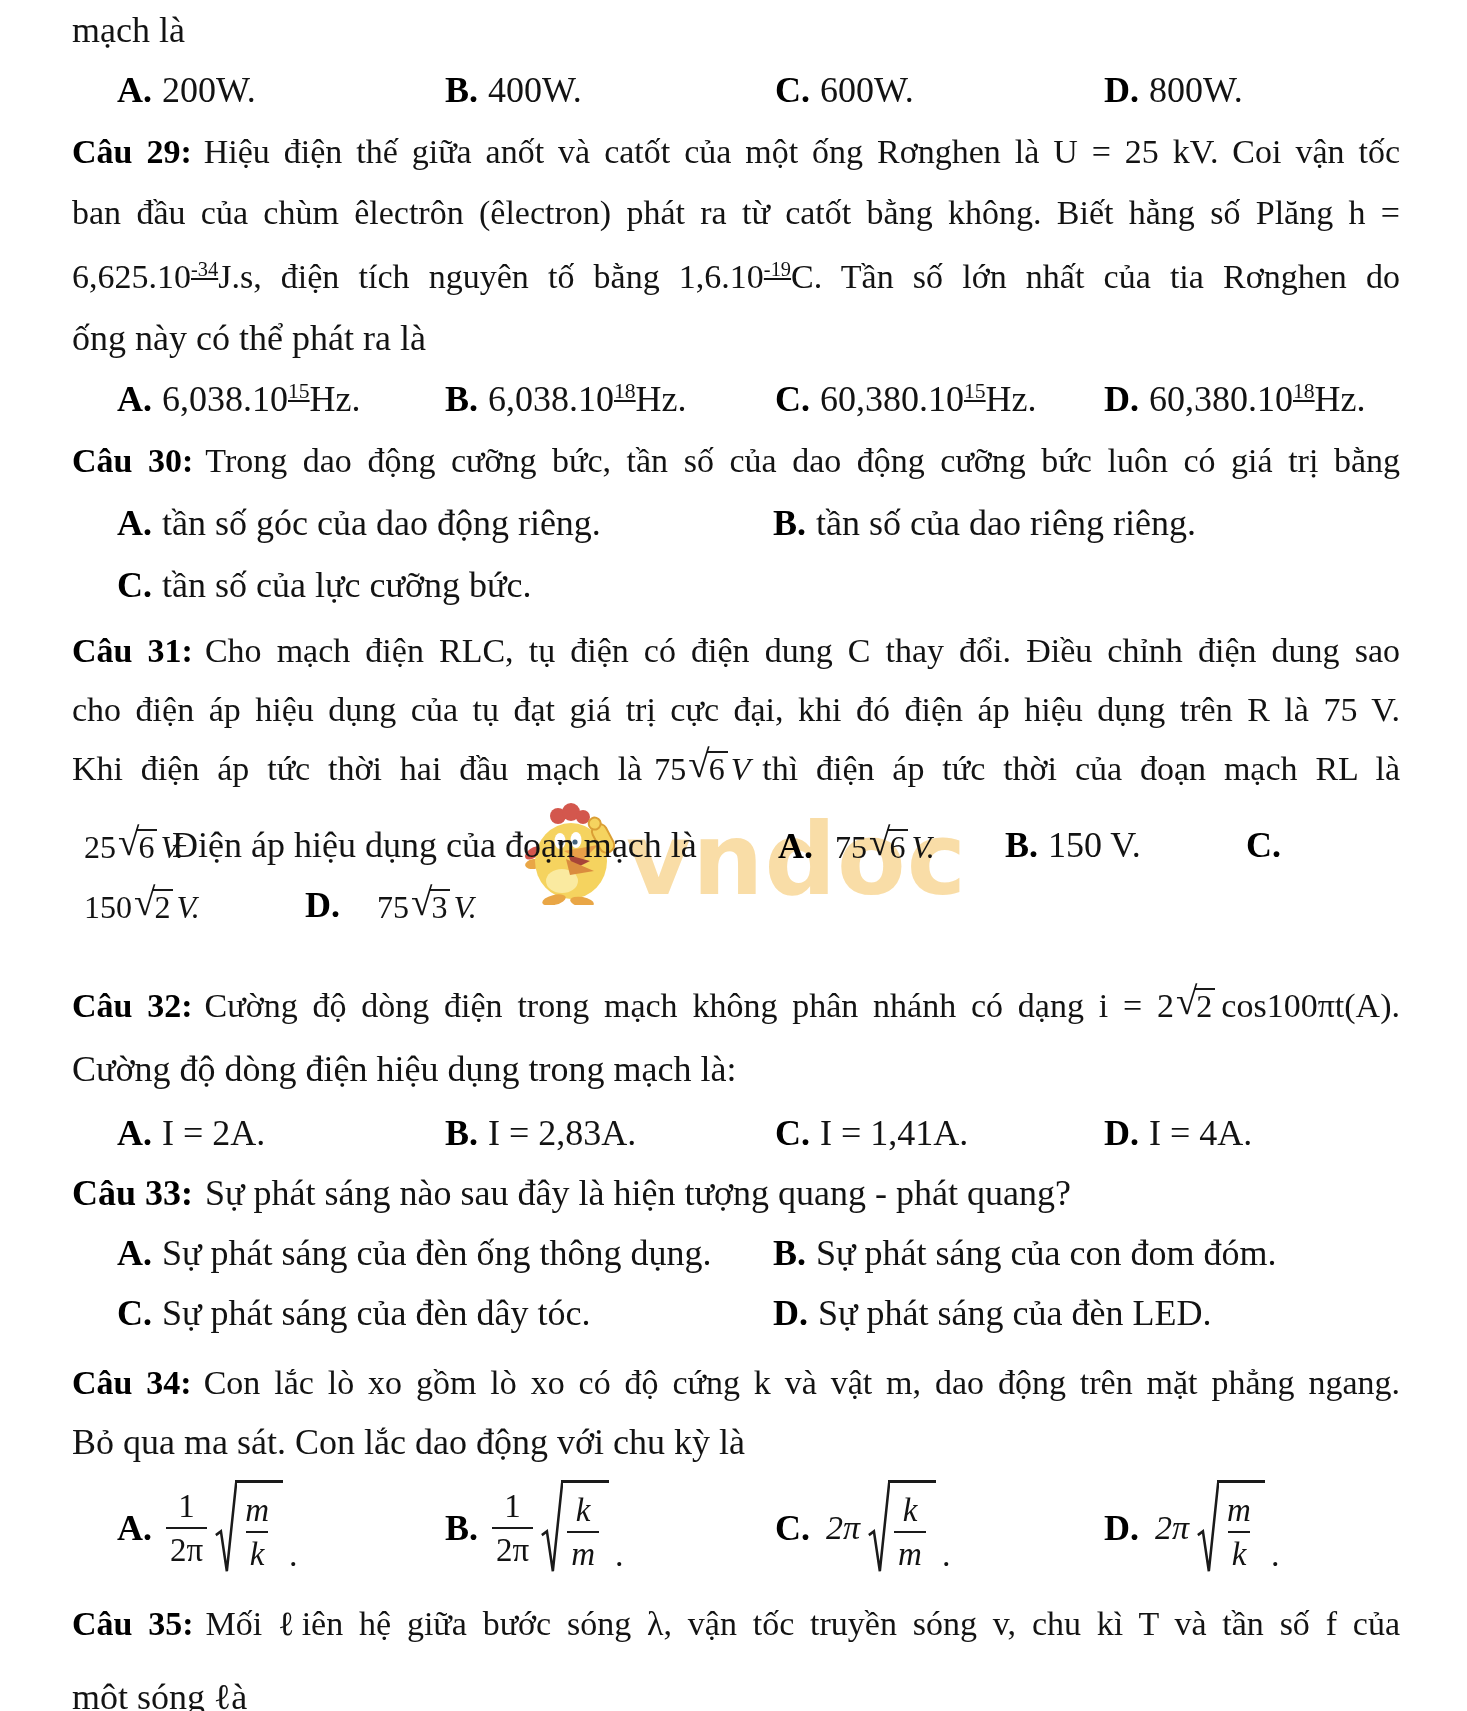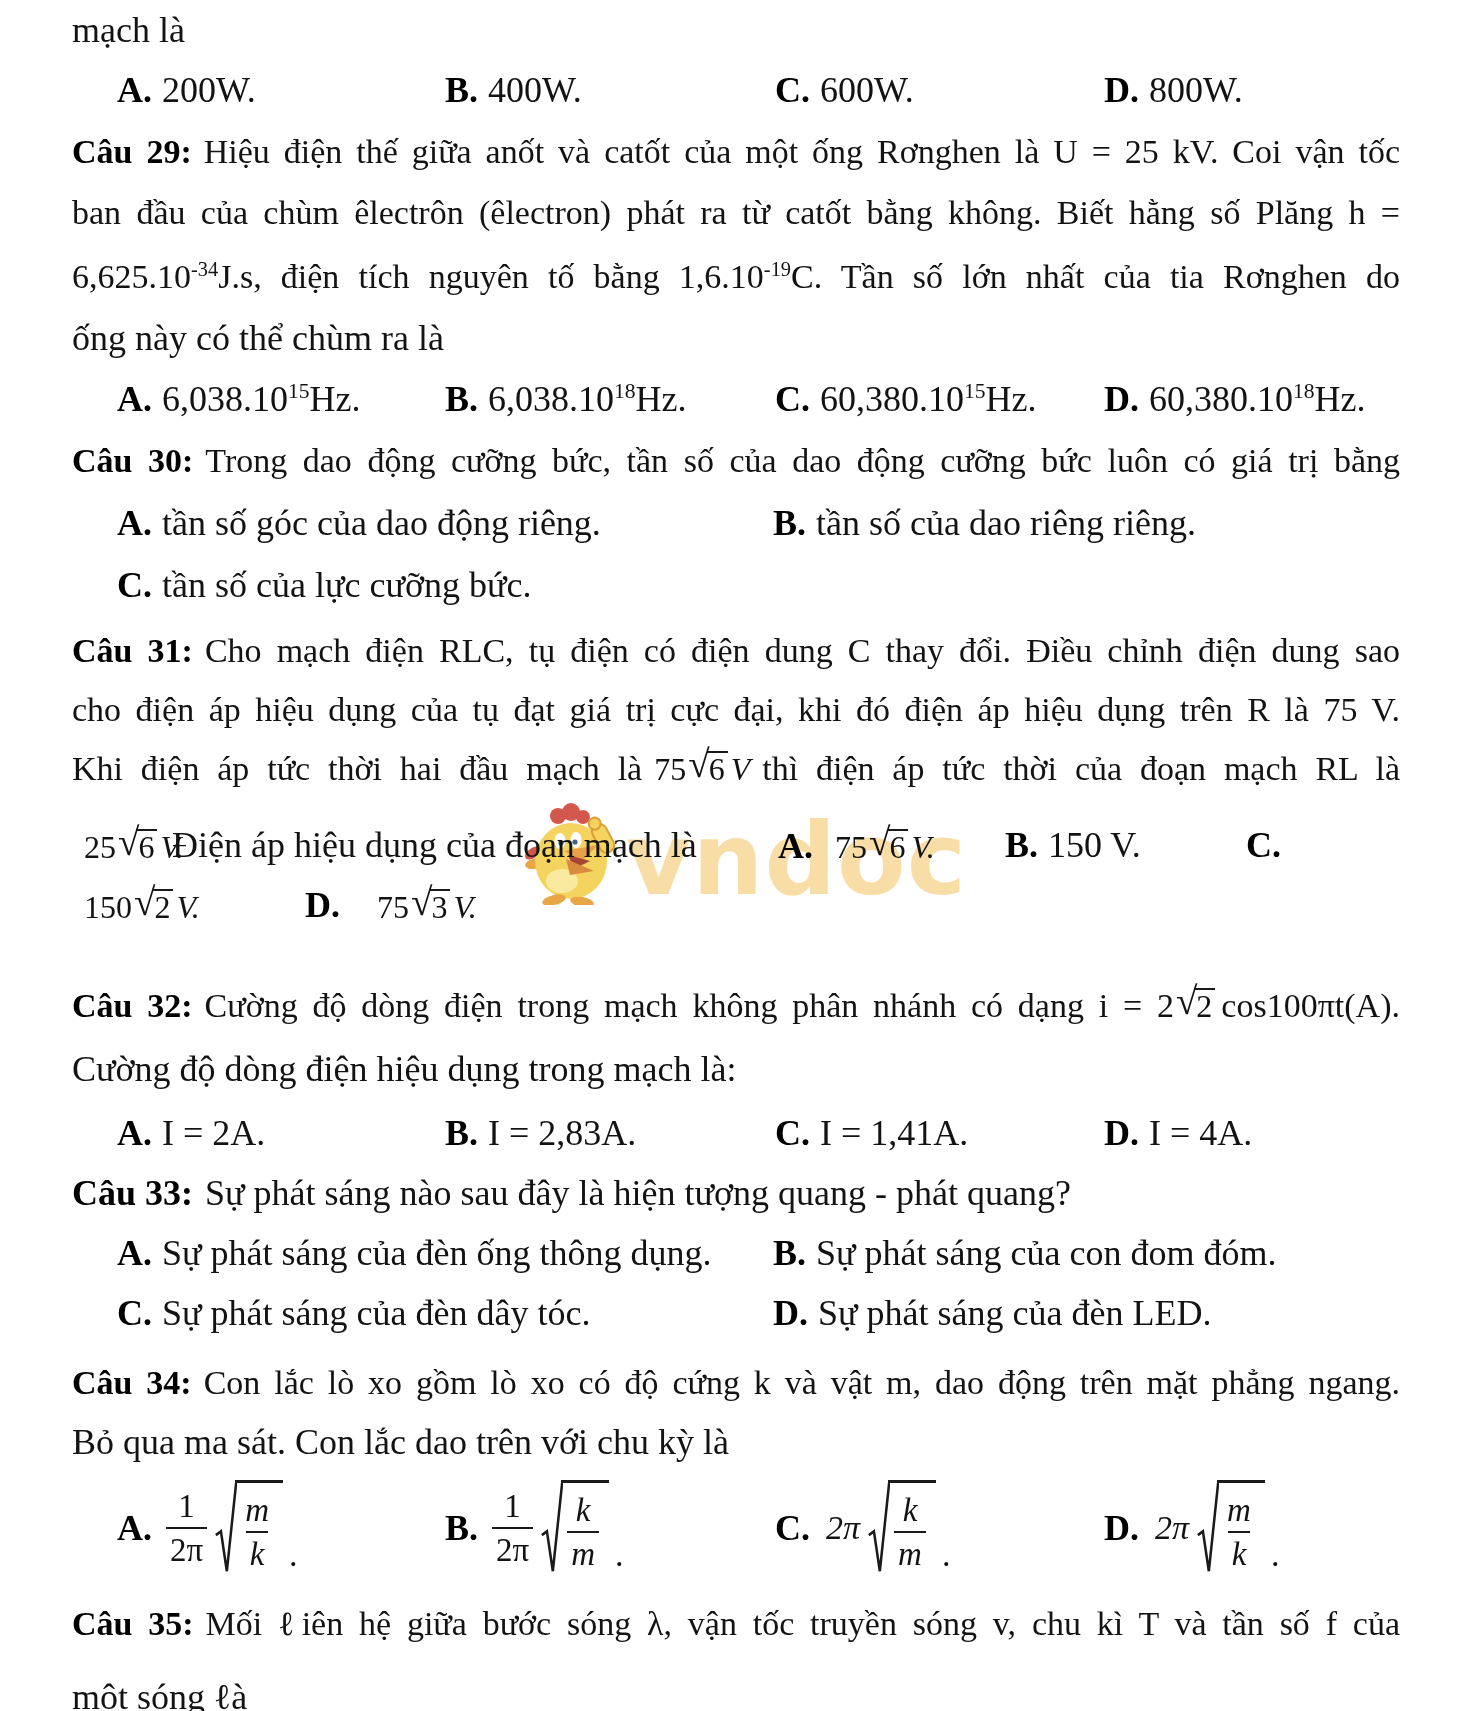--- a/index.html
+++ b/index.html
@@ -9,21 +9,21 @@
     color:#131313;overflow:hidden;
   }
   .row{position:absolute;left:72px;width:1328px;height:56px;line-height:56px;
        font-size:36px;white-space:nowrap;z-index:1;}
   .j{text-align:justify;text-align-last:justify;font-size:34px;white-space:normal;}
   .qnum{font-weight:bold;color:#000;margin-right:12px;text-align:center;}
   .lab{font-weight:bold;color:#000;margin-right:10px;}
   .pos{position:absolute;top:0;white-space:nowrap;}
   .c1{left:45px;}.c2{left:373px;}.c3{left:703px;}.c4{left:1032px;}
   .h2{left:701px;}
-  .sup{font-size:0.60em;vertical-align:super;line-height:0;}
+  .sup{font-size:0.60em;vertical-align:super;line-height:0;text-decoration:underline;}
   .it{font-style:italic;}
   
   .m{white-space:nowrap;}
   .m .post{font-style:italic;margin-left:3px;}
   .sq{display:inline-block;white-space:nowrap;margin-left:2px;}
   .sq::before{content:"\221A";display:inline-block;font-size:1.22em;
               transform:translateY(-3px);margin-right:-3px;letter-spacing:0;}
   .sq .rc{border-top:2px solid #1a1a1a;padding:0 3px 0 2px;display:inline-block;line-height:1.05;}
   .mathline .m{margin:0 12px;font-size:32px;}
   
@@ -87,21 +87,21 @@
 <div class="row j" style="top:124px">
   <span class="qnum">Câu 29:</span><span>Hiệu điện thế giữa anốt và catốt của một ống Rơnghen là U = 25 kV. Coi vận tốc</span>
 </div>
 <div class="row j" style="top:185px">
   <span>ban đầu của chùm êlectrôn (êlectron) phát ra từ catốt bằng không. Biết hằng số Plăng h =</span>
 </div>
 <div class="row j" style="top:249px">
   <span>6,625.10</span><span class="sup">-34</span><span>J.s, điện tích nguyên tố bằng 1,6.10</span><span class="sup">-19</span><span>C. Tần số lớn nhất của tia Rơnghen do</span>
 </div>
 <div class="row" style="top:310px">
-  <span>ống này có thể chùm ra là</span>
+  <span>ống này có thể phát ra là</span>
 </div>
 <div class="row" style="top:371px">
   <span class="pos c1"><span class="lab">A.</span><span>6,038.10</span><span class="sup">15</span><span>Hz.</span></span>
   <span class="pos c2"><span class="lab">B.</span><span>6,038.10</span><span class="sup">18</span><span>Hz.</span></span>
   <span class="pos c3"><span class="lab">C.</span><span>60,380.10</span><span class="sup">15</span><span>Hz.</span></span>
   <span class="pos c4"><span class="lab">D.</span><span>60,380.10</span><span class="sup">18</span><span>Hz.</span></span>
 </div>
 
 <div class="row j" style="top:433px">
   <span class="qnum">Câu 30:</span><span>Trong dao động cưỡng bức, tần số của dao động cưỡng bức luôn có giá trị bằng</span>
@@ -158,21 +158,21 @@
 </div>
 <div class="row" style="top:1285px">
   <span class="pos c1"><span class="lab">C.</span><span>Sự phát sáng của đèn dây tóc.</span></span>
   <span class="pos h2"><span class="lab">D.</span><span>Sự phát sáng của đèn LED.</span></span>
 </div>
 
 <div class="row j" style="top:1355px">
   <span class="qnum">Câu 34:</span><span>Con lắc lò xo gồm lò xo có độ cứng k và vật m, dao động trên mặt phẳng ngang.</span>
 </div>
 <div class="row" style="top:1414px">
-  <span>Bỏ qua ma sát. Con lắc dao trên với chu kỳ là</span>
+  <span>Bỏ qua ma sát. Con lắc dao động với chu kỳ là</span>
 </div>
 <div class="frow">
   <span class="fopt c1">
     <span class="lab">A.</span>
     <span class="fr">
         <span class="nu">1</span>
         <span class="de">2π</span>
       </span>
     <span class="root">
         <svg viewBox="0 0 26 100" preserveAspectRatio="none">

